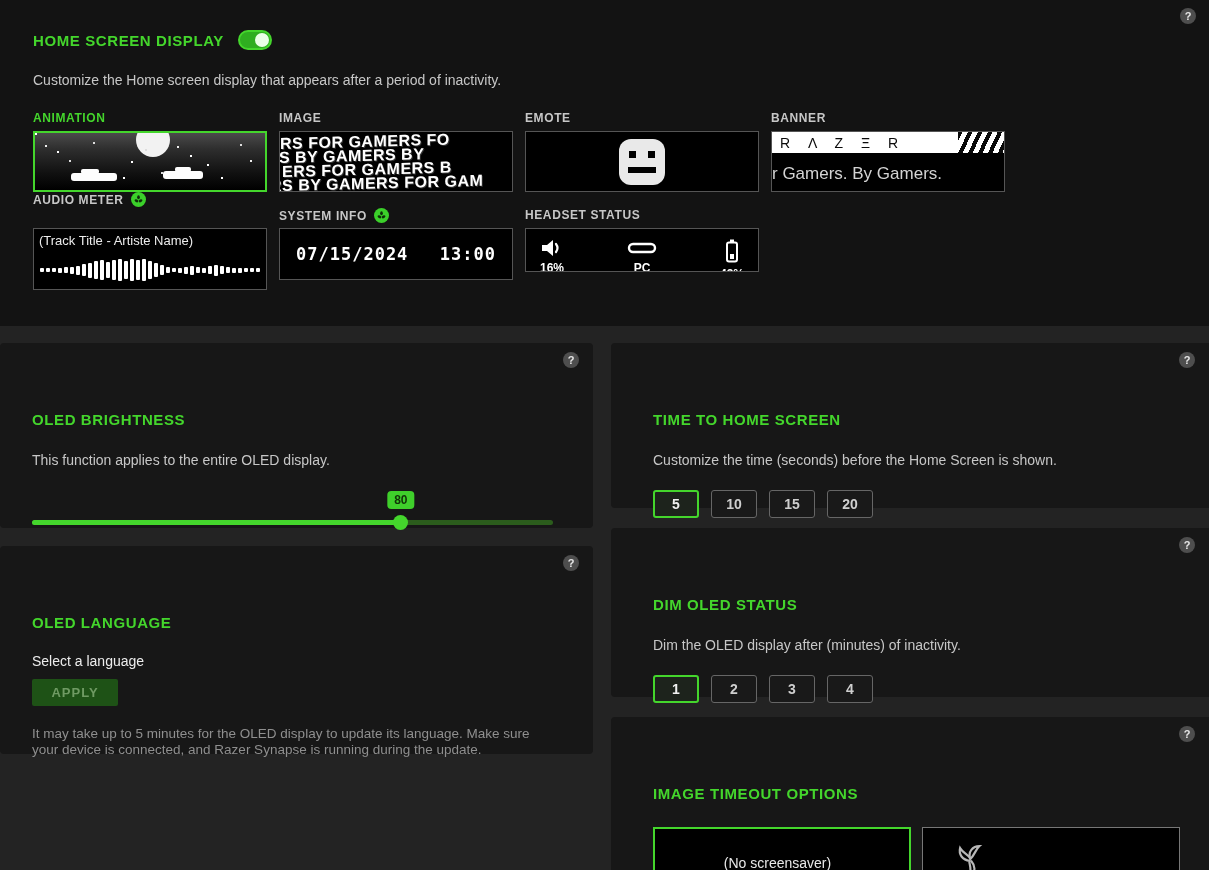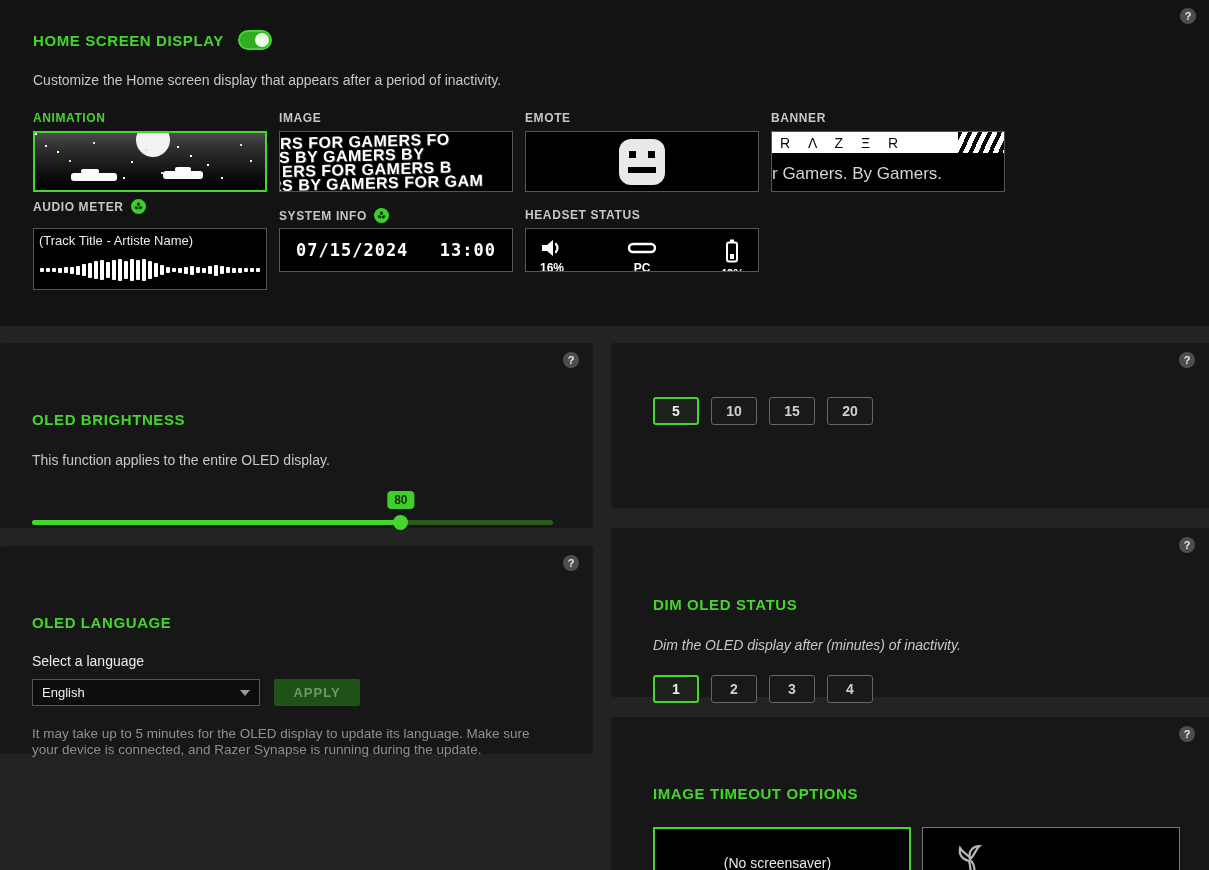--- a/index.html
+++ b/index.html
@@ -189,21 +189,21 @@
     </div>
 
     <div class="tile" style="left:771px; top:131px;">
       <div class="banner-top">
         <span class="razer-word">R Λ Z Ξ R</span>
         <span class="banner-stripes"></span>
       </div>
       <div class="banner-tagline">r Gamers. By Gamers.</div>
     </div>
 
-    <div class="tile-label" style="left:33px; top:199px;">
+    <div class="tile-label" style="left:33px; top:192px;">
       <span>AUDIO METER</span>
       <span class="badge">
         <svg width="9" height="9" viewBox="0 0 10 10">
             <g fill="#0e2d09">
               <ellipse cx="5" cy="2.4" rx="1.5" ry="2.2"></ellipse>
               <ellipse cx="2.7" cy="6.4" rx="1.5" ry="2.2" transform="rotate(120 2.7 6.4)"></ellipse>
               <ellipse cx="7.3" cy="6.4" rx="1.5" ry="2.2" transform="rotate(240 7.3 6.4)"></ellipse>
             </g>
           </svg>
       </span>
@@ -258,21 +258,21 @@
           <span style="height: 8px;"></span>
           <span style="height: 6px;"></span>
           <span style="height: 5px;"></span>
           <span style="height: 5px;"></span>
           <span style="height: 4px;"></span>
           <span style="height: 4px;"></span>
           <span style="height: 4px;"></span>
         </div>
     </div>
 
-    <div class="tile" style="left:279px; top:228px; height:44px;">
+    <div class="tile" style="left:279px; top:228px; height:52px;">
       <div class="sysinfo">
         <span>07/15/2024</span>
         <span>13:00</span>
       </div>
     </div>
 
     <div class="tile" style="left:525px; top:228px; height:44px;">
       <div class="hstat">
         <div class="col">
           <span>
@@ -316,46 +316,44 @@
       <div class="slider-thumb"></div>
     </div>
     <div class="range-labels">
       <span>30</span>
       <span>100</span>
     </div>
   </div>
 
   <div class="panel" style="left:611px; top:343px; width:598px; height:165px; padding:32px 40px 0 42px; border-radius:4px 0 0 4px;">
     <div class="help-icon" style="right:14px; top:9px;">?</div>
+    <div class="panel-title">TIME TO HOME SCREEN</div>
+    <div class="panel-desc" style="margin-top:24px;">Customize the time (seconds) before the Home Screen is shown.</div>
     <div class="opt-row" style="margin-top:22px;">
       <div class="opt-btn selected">5</div>
       <div class="opt-btn">10</div>
       <div class="opt-btn">15</div>
       <div class="opt-btn">20</div>
     </div>
   </div>
 
   <div class="panel" style="left:0; top:546px; width:593px; height:208px; padding:32px 40px 0 32px;">
     <div class="help-icon" style="right:14px; top:9px;">?</div>
     <div class="panel-title">OLED LANGUAGE</div>
     <div class="lang-label">Select a language</div>
     <div class="lang-row">
-      <div class="select">
-        <span>English</span>
-        <span class="caret"></span>
-      </div>
       <button class="apply-btn">APPLY</button>
     </div>
     <div class="lang-note">It may take up to 5 minutes for the OLED display to update its language. Make sure your device is connected, and Razer Synapse is running during the update.</div>
   </div>
 
   <div class="panel" style="left:611px; top:528px; width:598px; height:169px; padding:32px 40px 0 42px; border-radius:4px 0 0 4px;">
     <div class="help-icon" style="right:14px; top:9px;">?</div>
     <div class="panel-title">DIM OLED STATUS</div>
-    <div class="panel-desc" style="margin-top:24px;font-style:italic;">Dim the OLED display after (minutes) of inactivity.</div>
+    <div class="panel-desc" style="margin-top:24px;">Dim the OLED display after (minutes) of inactivity.</div>
     <div class="opt-row" style="margin-top:22px;">
       <div class="opt-btn selected">1</div>
       <div class="opt-btn">2</div>
       <div class="opt-btn">3</div>
       <div class="opt-btn">4</div>
     </div>
   </div>
 
   <div class="panel" style="left:611px; top:717px; width:598px; height:240px; padding:32px 40px 0 42px; border-radius:4px 0 0 0;">
     <div class="help-icon" style="right:14px; top:9px;">?</div>

